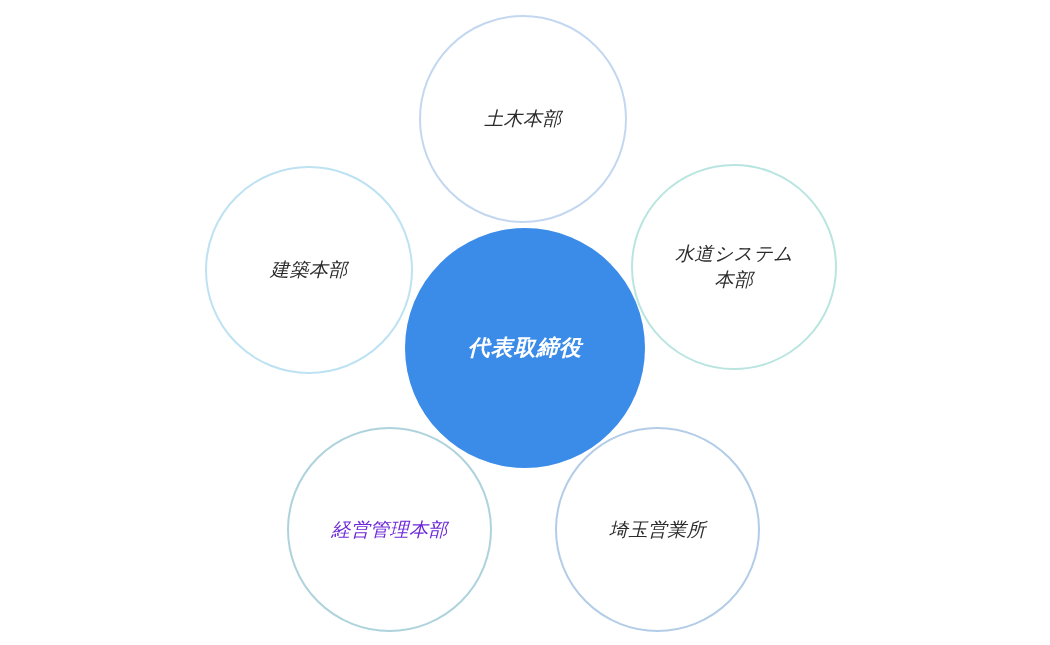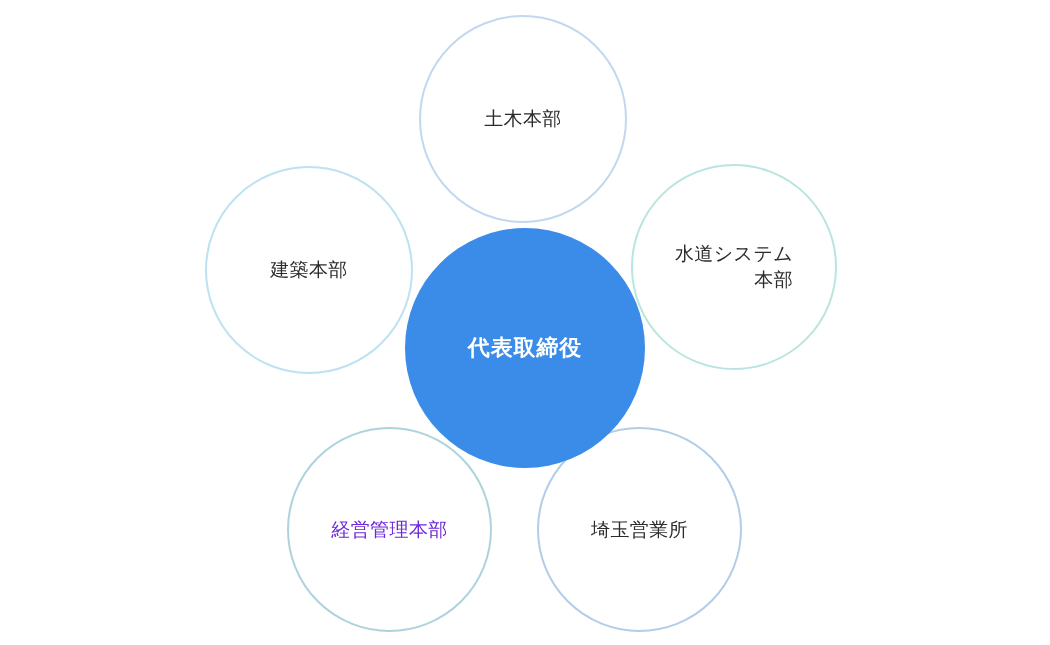--- a/index.html
+++ b/index.html
@@ -30,20 +30,21 @@
     align-items: center;
     justify-content: center;
     text-align: center;
   }
 
   .node-label {
     display: block;
     line-height: 1.35;
     white-space: pre-line;
     letter-spacing: 0.02em;
+    font-style: italic;
   }
 
   
   .node.center {
     background: #3b8ce8;
     border: none;
   }
   .node.center .node-label {
     color: #ffffff;
     font-size: 22px;
@@ -61,33 +62,33 @@
     color: #2b2b2b;
     font-size: 19px;
     font-weight: 400;
   }
 
   
   #node-top        { left: 419px; top: 15px;  width: 208px; height: 208px; }
   #node-right      { left: 631px; top: 164px; width: 206px; height: 206px; }
   #node-left       { left: 205px; top: 166px; width: 208px; height: 208px; }
   #node-bottomleft { left: 287px; top: 427px; width: 205px; height: 205px; }
-  #node-bottomright{ left: 537px; top: 427px; width: 205px; height: 205px; }
+  #node-bottomright{ left: 555px; top: 427px; width: 205px; height: 205px; }
   #node-center     { left: 405px; top: 228px; width: 240px; height: 240px; }
 </style>
 </head>
 <body style="background: rgb(255, 255, 255);">
 
 <div id="diagram" style="background: rgb(255, 255, 255);">
 
   <div class="node satellite" id="node-top" style="border-color: rgb(195, 216, 240);">
     <span class="node-label" style="color: rgb(43, 43, 43);">土木本部</span>
   </div>
 
-  <div class="node satellite" id="node-right" style="border-color: rgb(185, 229, 224); text-align: right;">
+  <div class="node satellite" id="node-right" style="border-color: rgb(185, 229, 224);">
     <span class="node-label" style="color: rgb(43, 43, 43);">水道システム
 本部</span>
   </div>
 
   <div class="node satellite" id="node-left" style="border-color: rgb(189, 226, 242);">
     <span class="node-label" style="color: rgb(43, 43, 43);">建築本部</span>
   </div>
 
   <div class="node satellite" id="node-bottomleft" style="border-color: rgb(174, 211, 221);">
     <span class="node-label" style="color: #6d28d9;">経営管理本部</span>

